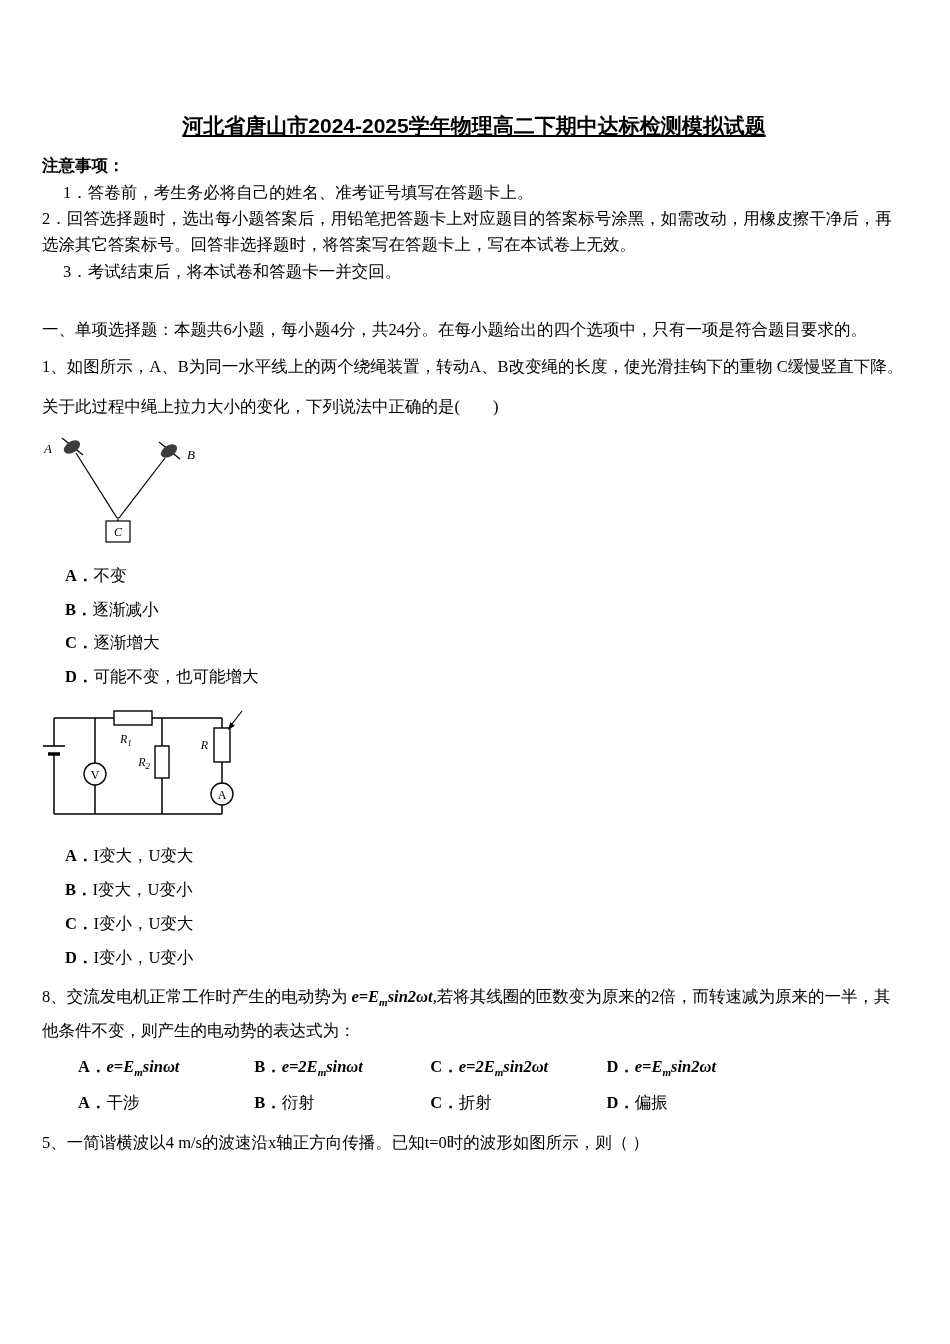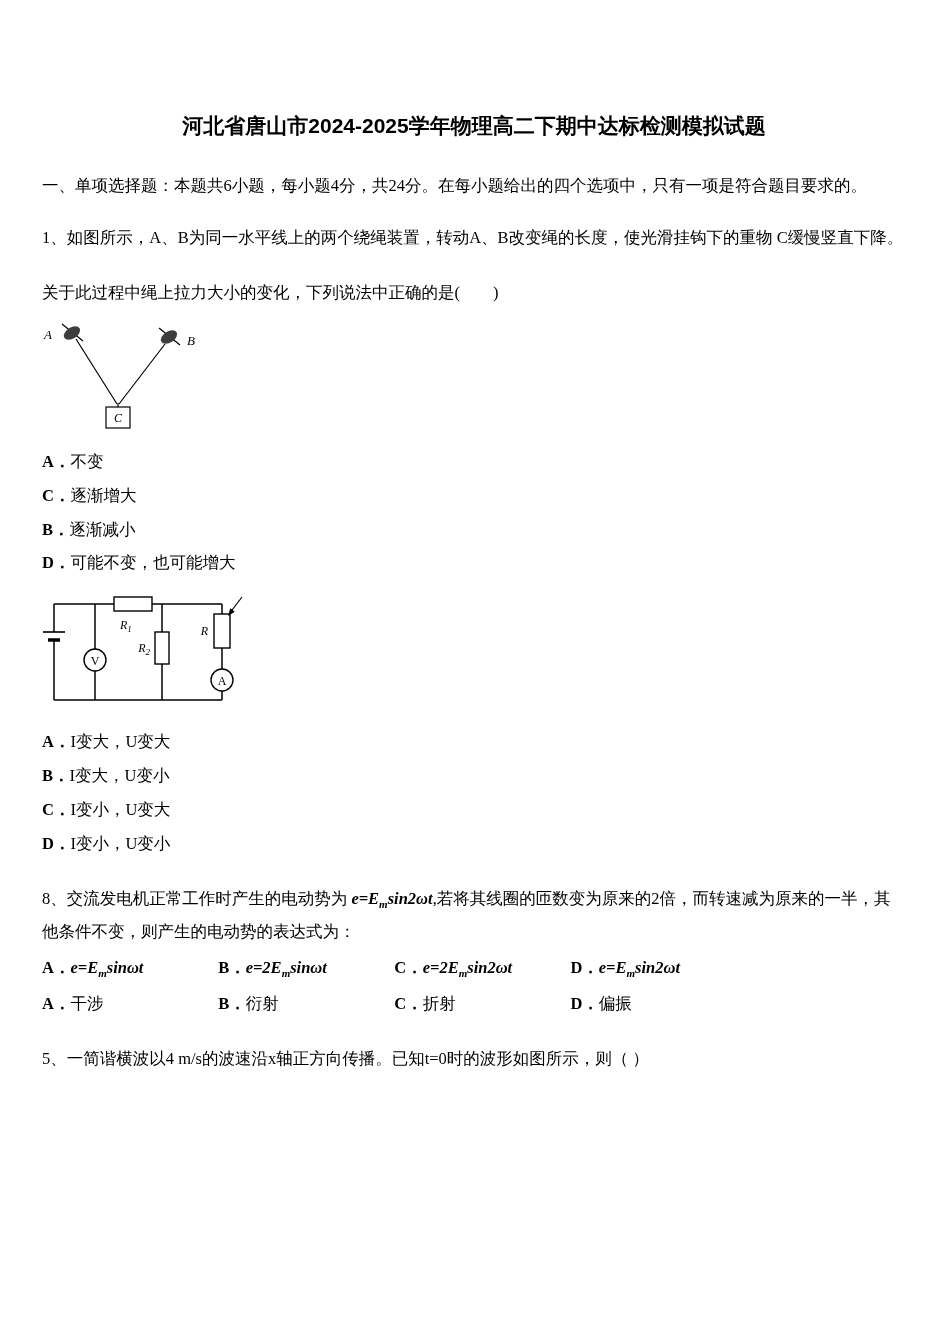--- a/index.html
+++ b/index.html
@@ -14,45 +14,52 @@
     padding: 112px 44px 30px 42px;
     overflow: hidden;
   }
   .doc-title {
     font-family: "Liberation Sans", "DejaVu Sans", sans-serif;
     font-size: 21px;
     font-weight: 700;
     text-align: center;
     margin: 0 0 13px 0;
     line-height: 1.35;
+    text-decoration: underline;
   }
   .notice-heading { font-weight: 700; line-height: 1.55; }
   .notice-item { line-height: 1.55; margin: 1px 0; }
   .notice-item.indented { padding-left: 21px; }
   .section-heading { margin-top: 32px; line-height: 1.7; }
   .question { margin: 0; }
-  .stem { margin: 21px 0 0 0; line-height: 2.05; }
-  .options { margin-top: 6px; }
+  .stem { margin: 6px 0 0 0; line-height: 2.05; }
+  .options { margin-top: 6px; margin-left: 23px; }
   .option { line-height: 2.05; }
   .opt-label { font-weight: 700; }
   .opt-text { font-weight: 400; }
-  .options-row { line-height: 2.05; margin-top: 2px; }
+  .options-row { line-height: 2.05; margin-top: 2px; margin-left: 36px; }
   .option-inline { display: inline-block; min-width: 172px; }
   .formula { font-style: italic; font-weight: 700; text-align: center; }
   sub.sub { font-size: 11px; }
   .figure { margin: 8px 0 4px 0; }
   svg text { font-family: "Liberation Serif", "DejaVu Serif", serif; }
 </style>
 </head>
 <body>
 
 <div class="page">
 
   <h1 class="doc-title">河北省唐山市2024-2025学年物理高二下期中达标检测模拟试题</h1>
 
+  <div class="notice">
+    <div class="notice-heading">注意事项：</div>
+    <div class="notice-item indented">1．答卷前，考生务必将自己的姓名、准考证号填写在答题卡上。</div>
+    <div class="notice-item">2．回答选择题时，选出每小题答案后，用铅笔把答题卡上对应题目的答案标号涂黑，如需改动，用橡皮擦干净后，再选涂其它答案标号。回答非选择题时，将答案写在答题卡上，写在本试卷上无效。</div>
+    <div class="notice-item indented">3．考试结束后，将本试卷和答题卡一并交回。</div>
+  </div>
 
   <div class="section-heading">一、单项选择题：本题共6小题，每小题4分，共24分。在每小题给出的四个选项中，只有一项是符合题目要求的。</div>
 
   <div class="question">
     <p class="stem">1、如图所示，A、B为同一水平线上的两个绕绳装置，转动A、B改变绳的长度，使光滑挂钩下的重物 C缓慢竖直下降。</p>
     <p class="stem">关于此过程中绳上拉力大小的变化，下列说法中正确的是(　　)</p>
 
     <div class="figure">
       <svg width="170" height="116" viewBox="0 0 170 116">
 
@@ -68,22 +75,22 @@
         <line x1="123" y1="26" x2="77" y2="86" stroke="#000" stroke-width="1.2"></line>
         <line x1="76" y1="85" x2="76" y2="89" stroke="#000" stroke-width="1.2"></line>
 
         <rect x="64" y="89" width="24" height="21" fill="#ffffff" stroke="#000" stroke-width="1.2"></rect>
         <text x="76" y="104" font-size="12" font-style="italic" text-anchor="middle">C</text>
       </svg>
     </div>
 
     <div class="options">
       <div class="option"><span class="opt-label">A．</span><span class="opt-text">不变</span></div>
+      <div class="option"><span class="opt-label">B．</span><span class="opt-text">逐渐减小</span></div>
       <div class="option"><span class="opt-label">C．</span><span class="opt-text">逐渐增大</span></div>
-      <div class="option"><span class="opt-label">B．</span><span class="opt-text">逐渐减小</span></div>
       <div class="option"><span class="opt-label">D．</span><span class="opt-text">可能不变，也可能增大</span></div>
     </div>
   </div>
 
   <div class="question">
 
     <div class="figure">
       <svg width="212" height="126" viewBox="0 0 212 126">
 
         <line x1="12" y1="16" x2="180" y2="16" stroke="#000" stroke-width="1.5"></line>

